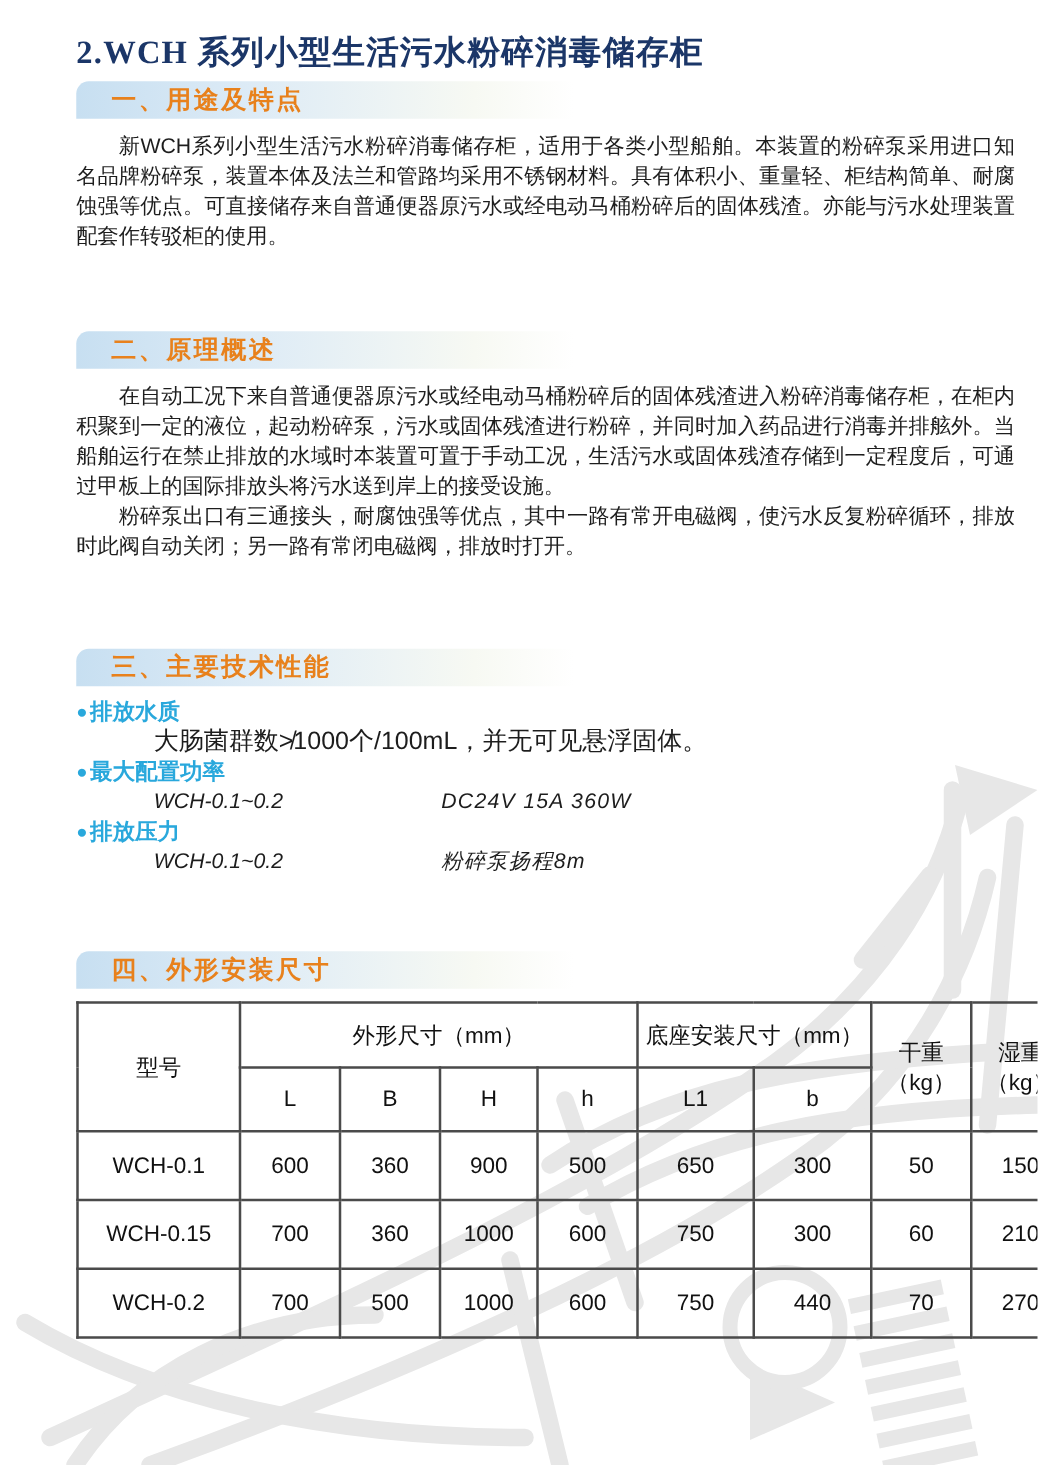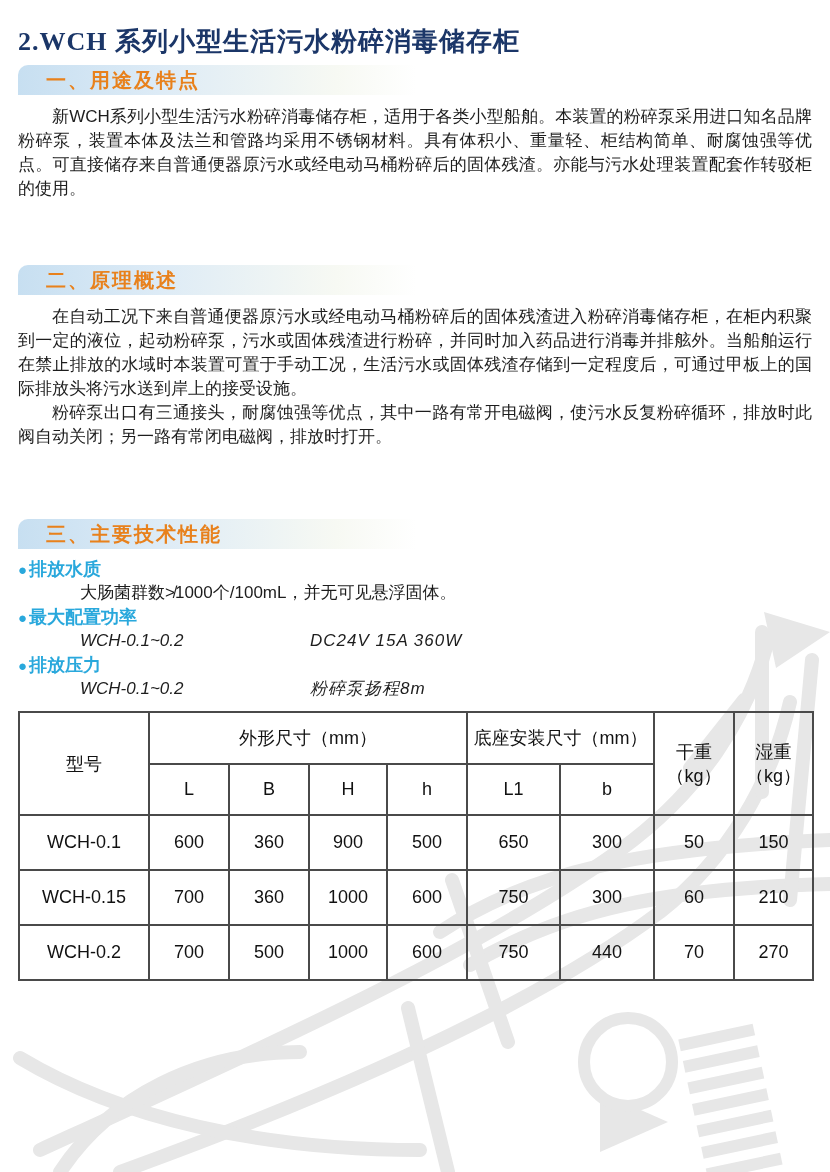--- a/index.html
+++ b/index.html
@@ -11,20 +11,21 @@
     position:relative;
     overflow:hidden;
   }
   .watermark{
     position:absolute;left:0;top:0;width:830px;height:1172px;
     z-index:0;pointer-events:none;
   }
   .content{
     position:relative;z-index:1;
     padding:0 18px;
+    margin-left:43px;
   }
   .page-title{
     margin:0;padding-top:24px;
     font-family:"Liberation Serif","DejaVu Serif",serif;
     font-size:26px;font-weight:bold;
     color:#1b3668;
     letter-spacing:1px;
   }
   .sec-header{
     width:398px;height:30px;line-height:30px;
@@ -50,21 +51,21 @@
     display:flex;align-items:center;
     height:24px;
     color:#29a8dc;font-size:18px;font-weight:bold;
   }
   .perf-bullet{
     font-size:15px;color:#29a8dc;margin-right:2px;
     font-weight:normal;
   }
   .perf-detail{
     padding-left:62px;
-    font-size:17px;line-height:24px;color:#1d1d1d;
+    font-size:20px;line-height:24px;color:#1d1d1d;
   }
   .spec-row{
     padding-left:62px;
     font-size:17px;line-height:24px;color:#1d1d1d;
     display:flex;
     font-style:italic;
   }
   .spec-model{width:230px;}
   .spec-value{letter-spacing:1px;}
   .dim-table{
@@ -163,20 +164,23 @@
       <span class="perf-bullet">●</span>
       <span>排放压力</span>
     </div>
     <div class="spec-row">
       <span class="spec-model">WCH-0.1~0.2</span>
       <span class="spec-value">粉碎泵扬程8m</span>
     </div>
 
   </div>
 
+  <div class="sec-header" style="margin-top:60px;">
+    <span>四、外形安装尺寸</span>
+  </div>
 
   <table class="dim-table">
     <colgroup>
       <col style="width:130px">
         <col style="width:80px">
         <col style="width:80px">
       <col style="width:78px">
         <col style="width:80px">
         <col style="width:93px">
       <col style="width:94px">

